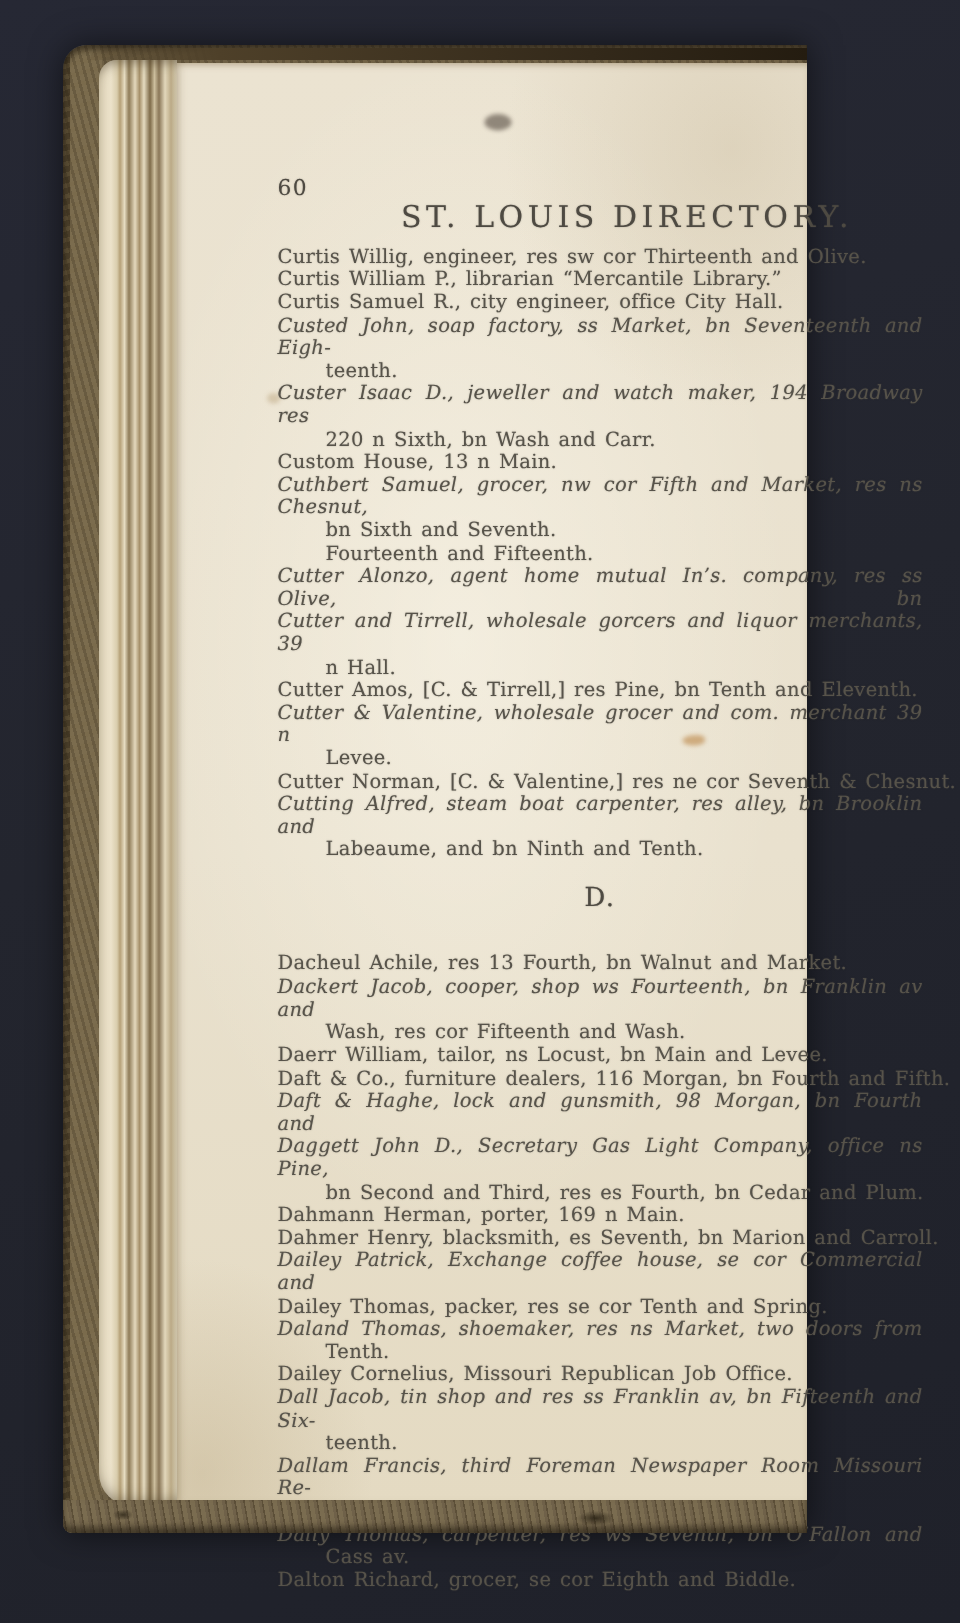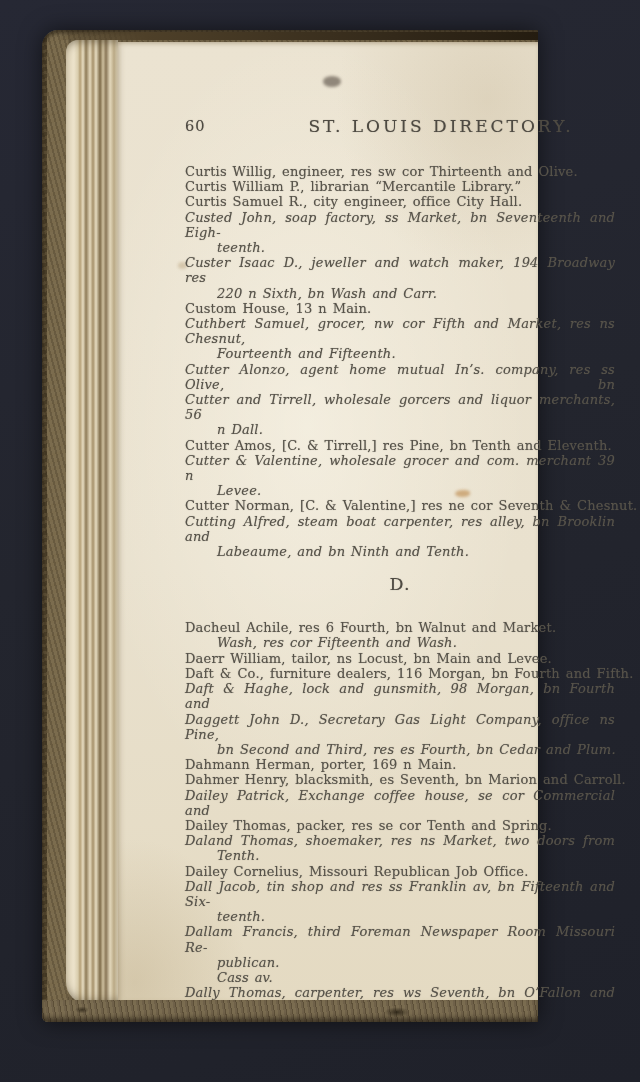--- a/index.html
+++ b/index.html
@@ -56,25 +56,25 @@
   .stain-d{left:337px;top:448px;width:15px;height:7px;background:rgba(196,152,98,.75);border-radius:60% 40% 50% 50%;}
   .fox-spot{left:60px;top:220px;width:9px;height:7px;background:rgba(170,140,95,.35);}
   
   .text-block{
     position:absolute;left:67px;top:74px;width:430px;
     color:#57534a;
     text-shadow:0 0 1px rgba(87,83,74,.55);
   }
   .page-header{position:relative;height:22px;font-size:14.5px;color:#4e4a42;}
   .page-number{position:absolute;left:0;top:2px;letter-spacing:1px;}
-  .page-title{position:absolute;left:50%;top:0;transform:translateX(-50%) translateX(18px);
-    letter-spacing:3px;font-size:17px;white-space:nowrap;margin-left:23px;}
+  .page-title{position:absolute;left:50%;top:16px;transform:translateX(-50%) translateX(18px);
+    letter-spacing:3px;font-size:20px;white-space:nowrap;}
   .entries{margin-top:26px;}
   .line{font-size:13px;line-height:15.2px;letter-spacing:.2px;word-spacing:1.5px;white-space:nowrap;}
-  .line.cont{padding-left:32px;font-style:italic;}
+  .line.cont{padding-left:32px;}
   .line.j{white-space:normal;text-align:justify;text-align-last:justify;font-style:italic;}
   .section-heading{
     text-align:center;font-size:17.5px;color:#4e4a42;
     margin:15px 0 13px 0;letter-spacing:1px;
   }
 </style>
 </head>
 <body>
 
 <div class="book">
@@ -105,50 +105,52 @@
           </div>
           <div class="entry">
             <div class="line j">Custer Isaac D., jeweller and watch maker, 194 Broadway res</div>
             <div class="line cont">220 n Sixth, bn Wash and Carr.</div>
           </div>
           <div class="entry">
             <div class="line">Custom House, 13 n Main.</div>
           </div>
           <div class="entry">
             <div class="line j">Cuthbert Samuel, grocer, nw cor Fifth and Market, res ns Chesnut,</div>
+            <div class="line cont">bn Sixth and Seventh.</div>
           </div>
           <div class="entry">
             <div class="line cont">Fourteenth and Fifteenth.</div>
             <div class="line j">Cutter Alonzo, agent home mutual In’s. company, res ss Olive, bn</div>
           </div>
           <div class="entry">
-            <div class="line j">Cutter and Tirrell, wholesale gorcers and liquor merchants, 56</div>
-            <div class="line cont">n Dall.</div>
+            <div class="line j">Cutter and Tirrell, wholesale gorcers and liquor merchants, 39</div>
+            <div class="line cont">n Hall.</div>
           </div>
           <div class="entry">
             <div class="line">Cutter Amos, [C. &amp; Tirrell,] res Pine, bn Tenth and Eleventh.</div>
           </div>
           <div class="entry">
             <div class="line j">Cutter &amp; Valentine, wholesale grocer and com. merchant 39 n</div>
             <div class="line cont">Levee.</div>
           </div>
           <div class="entry">
             <div class="line">Cutter Norman, [C. &amp; Valentine,] res ne cor Seventh &amp; Chesnut.</div>
           </div>
           <div class="entry">
             <div class="line j">Cutting Alfred, steam boat carpenter, res alley, bn Brooklin and</div>
             <div class="line cont">Labeaume, and bn Ninth and Tenth.</div>
           </div>
         </div>
       <div class="section-heading">D.</div>
       <div class="entries" id="section-d">
           <div class="entry">
-            <div class="line">Dacheul Achile, res 6 Fourth, bn Walnut and Market.</div>
-          </div>
-          <div class="entry">
+            <div class="line">Dacheul Achile, res 13 Fourth, bn Walnut and Market.</div>
+          </div>
+          <div class="entry">
+            <div class="line j">Dackert Jacob, cooper, shop ws Fourteenth, bn Franklin av and</div>
             <div class="line cont">Wash, res cor Fifteenth and Wash.</div>
           </div>
           <div class="entry">
             <div class="line">Daerr William, tailor, ns Locust, bn Main and Levee.</div>
           </div>
           <div class="entry">
             <div class="line">Daft &amp; Co., furniture dealers, 116 Morgan, bn Fourth and Fifth.</div>
           </div>
           <div class="entry">
             <div class="line j">Daft &amp; Haghe, lock and gunsmith, 98 Morgan, bn Fourth and</div>
@@ -178,22 +180,22 @@
           </div>
           <div class="entry">
             <div class="line j">Dall Jacob, tin shop and res ss Franklin av, bn Fifteenth and Six-</div>
             <div class="line cont">teenth.</div>
           </div>
           <div class="entry">
             <div class="line j">Dallam Francis, third Foreman Newspaper Room Missouri Re-</div>
             <div class="line cont">publican.</div>
           </div>
           <div class="entry">
+            <div class="line j">Dally Thomas, carpenter, res ws Seventh, bn O’Fallon and</div>
             <div class="line cont">Cass av.</div>
-            <div class="line j">Dally Thomas, carpenter, res ws Seventh, bn O’Fallon and</div>
           </div>
           <div class="entry">
             <div class="line">Dalton Richard, grocer, se cor Eighth and Biddle.</div>
           </div>
         </div>
     </div>
   </div>
   <div class="book-bottom-edge"></div>
 </div>
 

